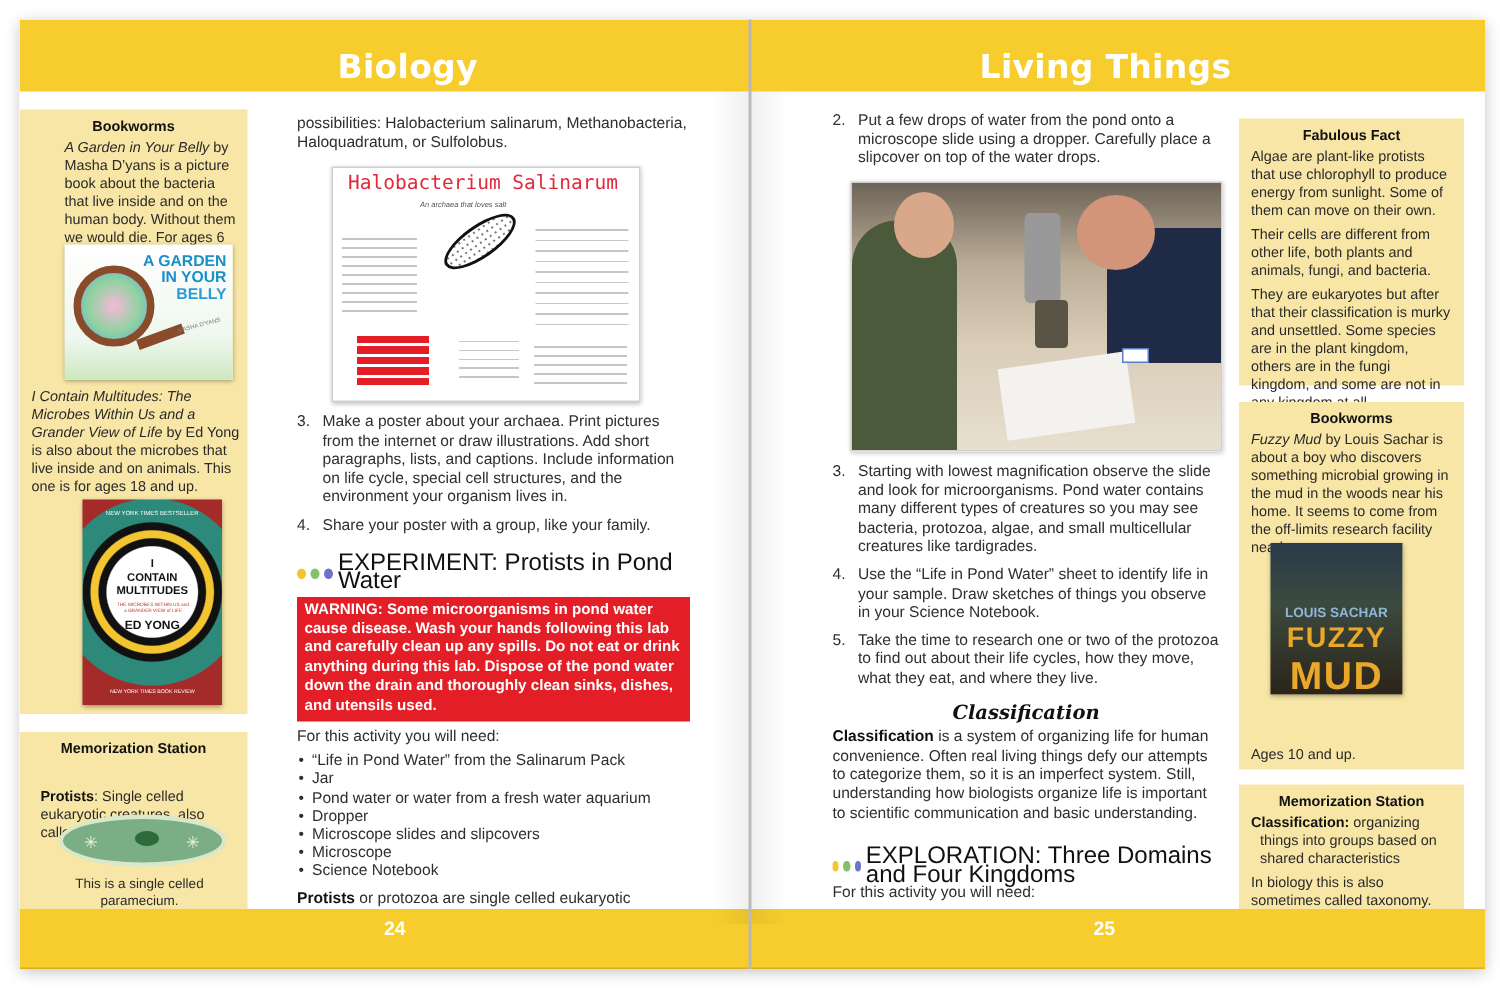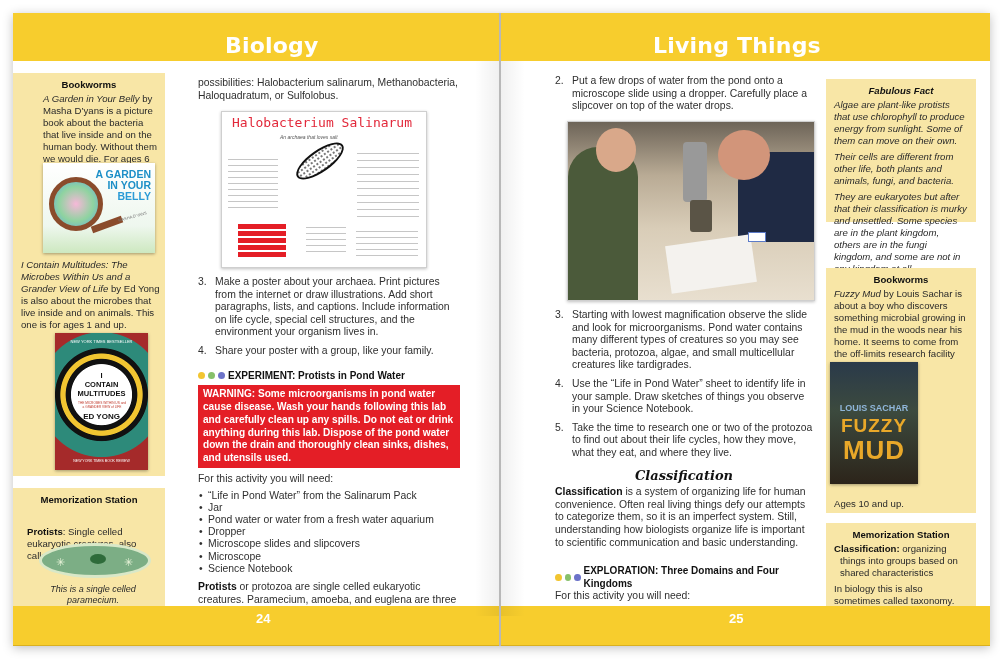--- a/index.html
+++ b/index.html
@@ -33,33 +33,33 @@
   .body-text { position: absolute; font-size: 10.4px; line-height: 12.6px; color: #2f2f2f; }
   .para { margin-bottom: 6px; }
   .num-list { list-style: none; }
   .num-list li { position: relative; padding-left: 17px; margin-bottom: 6px; }
   .num-list li .n { position: absolute; left: 0; top: 0; }
   .bullets { list-style: none; margin-bottom: 6px; }
   .bullets li { position: relative; padding-left: 10px; line-height: 12.2px; }
   .bullets li::before { content: "•"; position: absolute; left: 1px; top: 0; }
   .b { font-weight: bold; color: #111; }
 
-  .activity-head { display: flex; align-items: center; font-weight: bold; font-size: 10px; color: #111; margin-bottom: 3px; }
+  .activity-head { display: flex; align-items: center; font-weight: normal; font-size: 16px; color: #111; margin-bottom: 3px; }
   .dot { display: inline-block; width: 7px; height: 7px; border-radius: 50%; margin-right: 3px; }
   .dot.y { background: #f2c531; } .dot.g { background: #87c06a; } .dot.p { background: #6c73c9; }
 
   .warning { background: #e41e26; color: #fff; font-weight: bold; font-size: 10.1px; line-height: 12.8px;
     padding: 3px 5px; margin-bottom: 5px; }
 
   .section-heading { text-align: center; font-family: "DejaVu Serif", serif; font-style: italic; font-weight: bold;
     font-size: 13px; color: #111; margin: 10px 0 4px; }
 
   .figure { position: absolute; border: 1px solid #cfcfcf; box-shadow: 0 1px 3px rgba(0,0,0,0.25); overflow: hidden; }
   .cover { position: absolute; box-shadow: 0 1px 3px rgba(0,0,0,0.35); overflow: hidden; }
-  .caption-it { font-style: italic; text-align: center; font-size: 9px; line-height: 11px; }
+  .caption-it { text-align: center; font-size: 9px; line-height: 11px; }
 </style>
 </head>
 <body>
 
 <div class="spread">
 
   <div class="page left">
     <div class="header">
       <div class="header-title" style="padding-left:212px;">Biology</div>
     </div>
@@ -73,21 +73,21 @@
         <div style="position:absolute;left:6px;top:14px;width:54px;height:54px;border-radius:50%;border:5px solid #8a4b2b;background:radial-gradient(circle,#f6b8d8,#8fd3a0 55%,#5fa8e0);"></div>
         <div style="position:absolute;left:48px;top:58px;width:32px;height:7px;background:#8a4b2b;transform:rotate(-20deg);"></div>
         <div style="position:absolute;right:4px;top:6px;text-align:right;font-weight:bold;font-size:10.5px;line-height:11px;color:#1c8fc7;">
           <div>A GARDEN</div>
           <div>IN YOUR</div>
           <div style="color:#2b9bd6;">BELLY</div>
         </div>
         <div style="position:absolute;right:8px;top:48px;font-size:4px;color:#777;transform:rotate(-15deg);">MASHA D'YANS</div>
       </div>
       <div class="box-text" style="position:absolute;left:8px;top:186px;width:140px;">
-        <span class="em">I Contain Multitudes: The Microbes Within Us and a Grander View of Life</span><span> by Ed Yong is also about the microbes that live inside and on animals. This one is for ages 1 and up.</span>
+        <span class="em">I Contain Multitudes: The Microbes Within Us and a Grander View of Life</span><span> by Ed Yong is also about the microbes that live inside and on animals. This one is for ages 18 and up.</span>
       </div>
       <div class="cover" style="left:42px;top:260px;width:93px;height:137px;background:radial-gradient(circle at 50% 45%, #fff 0 34%, #111 35% 40%, #f2c531 41% 46%, #111 47% 52%, #2d8a7a 53% 70%, #a52a2a 71%);">
         <div style="position:absolute;top:3px;width:100%;text-align:center;font-size:4px;color:#fff;">NEW YORK TIMES BESTSELLER</div>
         <div style="position:absolute;top:38px;width:100%;text-align:center;font-weight:bold;font-size:7.5px;line-height:9px;color:#111;">
           <div>I</div>
           <div>CONTAIN</div>
           <div>MULTITUDES</div>
         </div>
         <div style="position:absolute;top:68px;left:22px;width:50px;text-align:center;font-size:3.2px;line-height:4px;color:#c0392b;">THE MICROBES WITHIN US and a GRANDER VIEW of LIFE</div>
         <div style="position:absolute;top:78px;width:100%;text-align:center;font-weight:bold;font-size:8px;color:#111;">ED YONG</div>
@@ -189,31 +189,31 @@
           <span>EXPLORATION: Three Domains and Four Kingdoms</span>
       </div>
       <div class="para" style="margin-bottom:4px;">For this activity you will need:</div>
       <ul class="bullets">
         <li>Video on classification from the YouTube playlist</li>
         <li>“Domains and Kingdoms of Life” two pages from the Printable Pack</li>
         <li>Scissors</li>
       </ul>
     </div>
 
-    <div class="sidebar-box" style="left:326px;top:66px;width:150px;height:143px;font-style:italic;">
+    <div class="sidebar-box" style="left:326px;top:66px;width:150px;height:178px;">
       <div class="box-title">Fabulous Fact</div>
       <div class="box-text">Algae are plant-like protists that use chlorophyll to produce energy from sunlight. Some of them can move on their own.</div>
       <div class="box-text">Their cells are different from other life, both plants and animals, fungi, and bacteria.</div>
       <div class="box-text">They are eukaryotes but after that their classification is murky and unsettled. Some species are in the plant kingdom, others are in the fungi kingdom, and some are not in any kingdom at all.</div>
     </div>
 
     <div class="sidebar-box" style="left:326px;top:255px;width:150px;height:245px;">
       <div class="box-title">Bookworms</div>
       <div class="box-text"><span class="em">Fuzzy Mud</span><span> by Louis Sachar is about a boy who discovers something microbial growing in the mud in the woods near his home. It seems to come from the off-limits research facility nearby.</span></div>
-      <div class="cover" style="left:4px;top:94px;width:88px;height:122px;background:linear-gradient(#2a3a4a 0%, #3c4a3e 40%, #2c241a 100%);">
+      <div class="cover" style="left:21px;top:94px;width:88px;height:101px;background:linear-gradient(#2a3a4a 0%, #3c4a3e 40%, #2c241a 100%);">
         <div style="position:absolute;top:40px;width:100%;text-align:center;font-weight:bold;font-size:9px;color:#8fb5d9;">LOUIS SACHAR</div>
         <div style="position:absolute;top:52px;width:100%;text-align:center;font-weight:bold;font-size:19px;line-height:24px;color:#e9a829;letter-spacing:1px;">
           <div>FUZZY</div>
           <div style="font-size:26px;">MUD</div>
         </div>
       </div>
       <div class="box-text" style="position:absolute;left:8px;top:230px;">Ages 10 and up.</div>
     </div>
 
     <div class="sidebar-box" style="left:326px;top:510px;width:150px;height:83px;">

